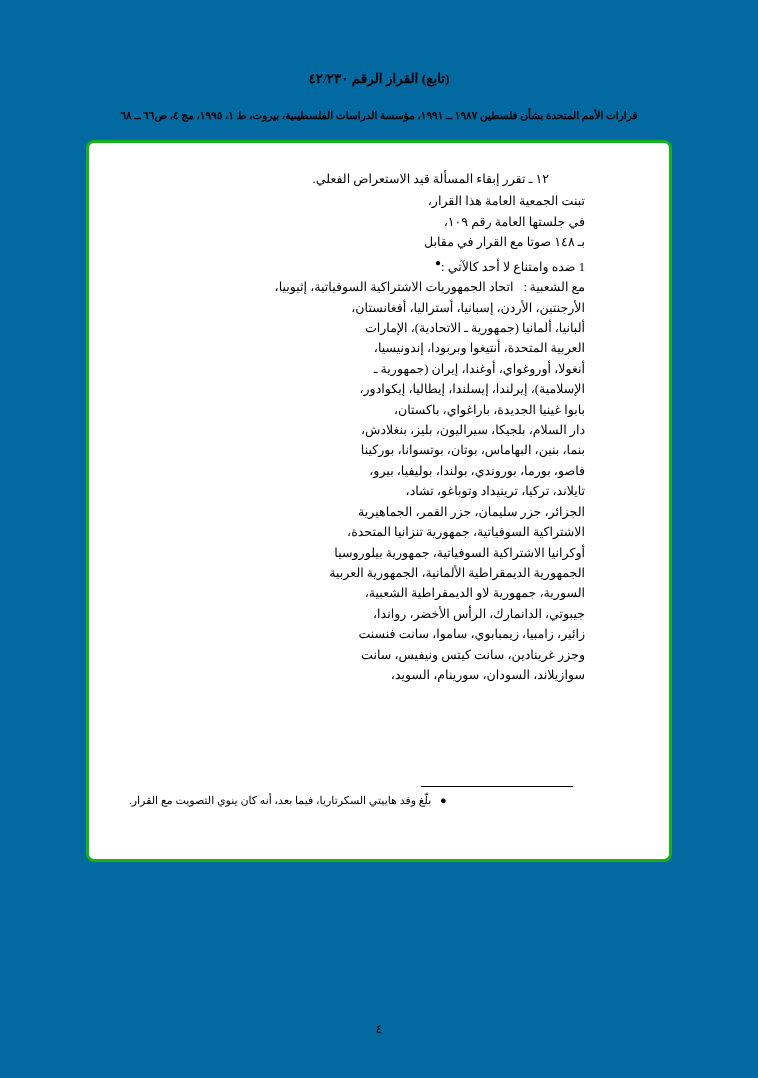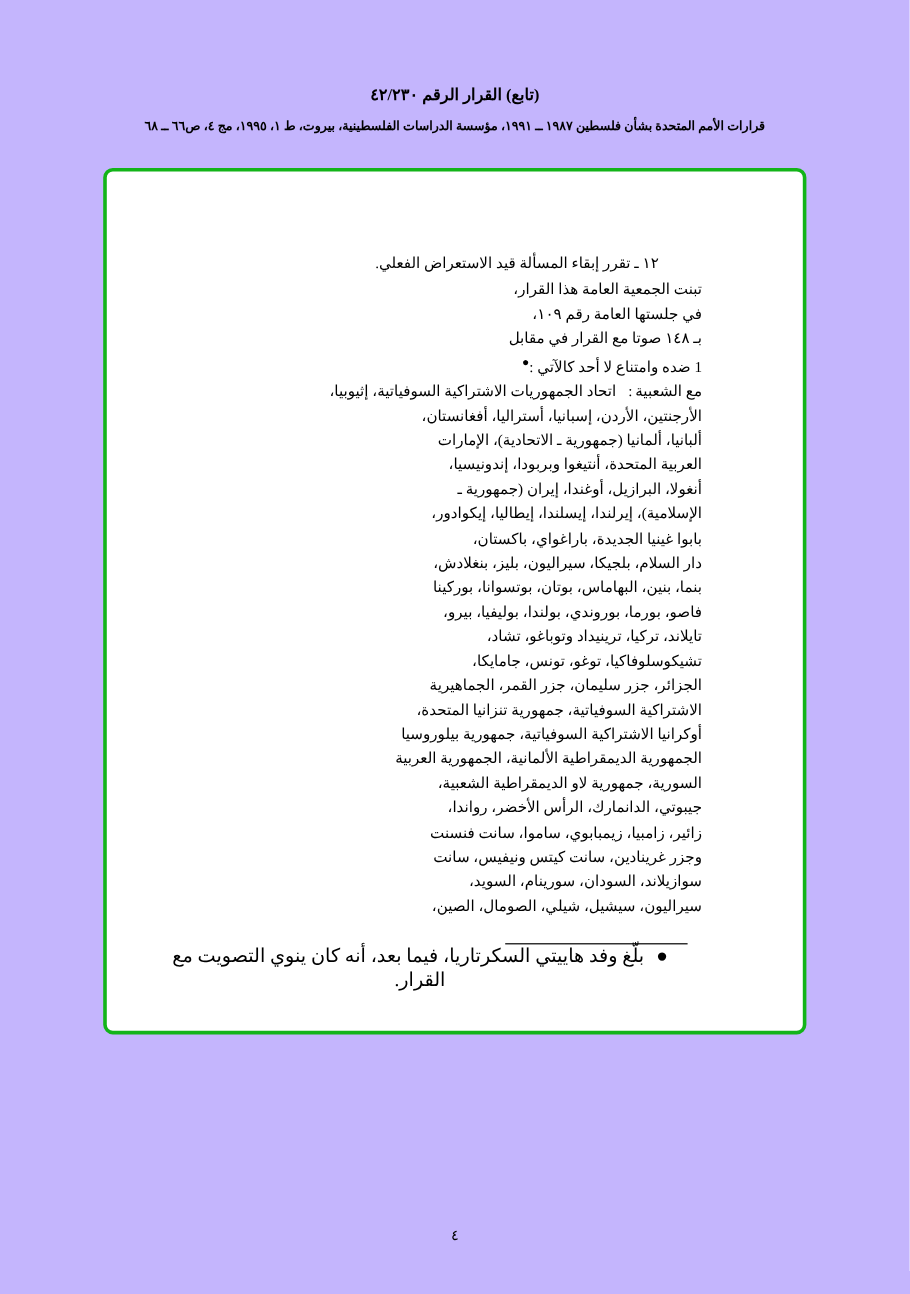--- a/index.html
+++ b/index.html
@@ -11,38 +11,38 @@
     width: 758px;
     height: 1078px;
     font-family: "Liberation Serif", "DejaVu Serif", serif;
     color: #000000;
     position: relative;
     overflow: hidden;
   }
   .page {
     position: absolute;
     inset: 0;
-    background: #c4b5fd;
+    background: #0369a1;
   }
 
   .header {
     position: absolute;
     top: 70px;
     left: 0;
     right: 0;
     text-align: center;
   }
   .header-title {
     font-size: 13.5px;
     font-weight: bold;
     letter-spacing: 0.3px;
     direction: rtl;
   }
   .header-sub {
-    margin-top: 12px;
+    margin-top: 22px;
     font-size: 10.5px;
     font-weight: bold;
     direction: rtl;
     padding: 0 60px;
     line-height: 1.4;
   }
 
   .frame {
     position: absolute;
     top: 140px;
@@ -91,26 +91,26 @@
 
   .rule {
     position: absolute;
     bottom: 72px;
     right: 96px;
     width: 152px;
     border-top: 1px solid #000;
   }
   .footnote {
     position: absolute;
-    bottom: 32px;
+    bottom: 52px;
     right: 40px;
     left: 40px;
     direction: rtl;
-    text-align: center;
-    font-size: 16px;
+    text-align: left;
+    font-size: 11px;
     padding-right: 58px;
   }
   .footnote .bullet {
     display: inline-block;
     margin-left: 6px;
   }
 
   .page-number {
     position: absolute;
     top: 1022px;
@@ -126,56 +126,54 @@
 <div class="page">
 
   <div class="header">
     <div class="header-title">(تابع) القرار الرقم ٤٢/٢٣٠</div>
     <div class="header-sub">قرارات الأمم المتحدة بشأن فلسطين ١٩٨٧ ــ ١٩٩١، مؤسسة الدراسات الفلسطينية، بيروت، ط ١، ١٩٩٥، مج ٤، ص٦٦ ــ ٦٨</div>
   </div>
 
   <div class="frame">
     <div class="content">
 
-      <div class="line spaced" style="padding-right:36px;margin-top:40px;">١٢ ـ تقرر إبقاء المسألة قيد الاستعراض الفعلي.</div>
+      <div class="line spaced" style="padding-right:36px;">١٢ ـ تقرر إبقاء المسألة قيد الاستعراض الفعلي.</div>
 
       <div class="decision-block">
         <div class="line">تبنت الجمعية العامة هذا القرار،</div>
         <div class="line">في جلستها العامة رقم ١٠٩،</div>
         <div class="line">بـ ١٤٨ صوتا مع القرار في مقابل</div>
         <div class="line"><span>1 ضده وامتناع لا أحد كالآتي :</span><span class="superscript">●</span></div>
       </div>
 
       <div class="line with-label">
         <span class="decision-label">مع الشعبية</span>
         <span style="margin-left:10px;">:</span>
         <span>اتحاد الجمهوريات الاشتراكية السوفياتية، إثيوبيا،</span>
       </div>
 
       <div class="line">الأرجنتين، الأردن، إسبانيا، أستراليا، أفغانستان،</div>
       <div class="line">ألبانيا، ألمانيا (جمهورية ـ الاتحادية)، الإمارات</div>
       <div class="line">العربية المتحدة، أنتيغوا وبربودا، إندونيسيا،</div>
-      <div class="line">أنغولا، البرازيل، أوغندا، إيران (جمهورية ـ</div>
+      <div class="line">أنغولا، أوروغواي، أوغندا، إيران (جمهورية ـ</div>
       <div class="line">الإسلامية)، إيرلندا، إيسلندا، إيطاليا، إيكوادور،</div>
       <div class="line">بابوا غينيا الجديدة، باراغواي، باكستان،</div>
       <div class="line">دار السلام، بلجيكا، سيراليون، بليز، بنغلادش،</div>
       <div class="line">بنما، بنين، البهاماس، بوتان، بوتسوانا، بوركينا</div>
       <div class="line">فاصو، بورما، بوروندي، بولندا، بوليفيا، بيرو،</div>
       <div class="line">تايلاند، تركيا، ترينيداد وتوباغو، تشاد،</div>
-      <div class="line">تشيكوسلوفاكيا، توغو، تونس، جامايكا،</div>
       <div class="line">الجزائر، جزر سليمان، جزر القمر، الجماهيرية</div>
       <div class="line">الاشتراكية السوفياتية، جمهورية تنزانيا المتحدة،</div>
       <div class="line">أوكرانيا الاشتراكية السوفياتية، جمهورية بيلوروسيا</div>
       <div class="line">الجمهورية الديمقراطية الألمانية، الجمهورية العربية</div>
       <div class="line">السورية، جمهورية لاو الديمقراطية الشعبية،</div>
       <div class="line">جيبوتي، الدانمارك، الرأس الأخضر، رواندا،</div>
       <div class="line">زائير، زامبيا، زيمبابوي، ساموا، سانت فنسنت</div>
       <div class="line">وجزر غرينادين، سانت كيتس ونيفيس، سانت</div>
       <div class="line">سوازيلاند، السودان، سورينام، السويد،</div>
-      <div class="line">سيراليون، سيشيل، شيلي، الصومال، الصين،</div>
 
     </div>
 
     <div class="rule"></div>
 
     <div class="footnote">
       <span class="bullet">●</span>
       <span>بلّغ وفد هاييتي السكرتاريا، فيما بعد، أنه كان ينوي التصويت مع القرار.</span>
     </div>
   </div>

